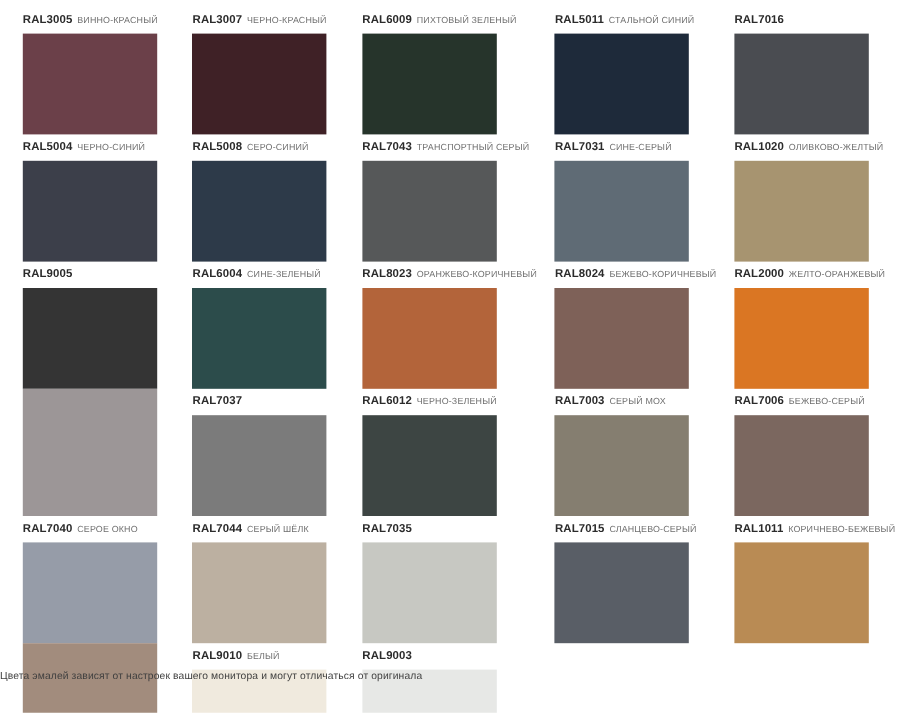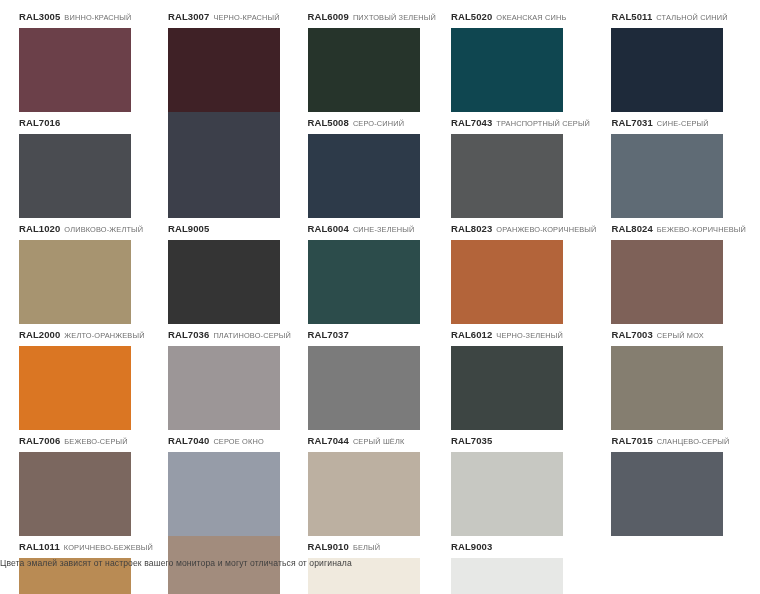--- a/index.html
+++ b/index.html
@@ -93,39 +93,36 @@
       </div>
       <div class="swatch-cell">
         <div class="swatch-label">
           <span class="ral-code">RAL6009</span>
           <span class="ral-name">пихтовый зеленый</span>
         </div>
         <div class="swatch-chip" style="background: rgb(38, 52, 43);"></div>
       </div>
       <div class="swatch-cell">
         <div class="swatch-label">
-          <span class="ral-code">RAL5020</span>
-          <span class="ral-name">океанская синь</span>
-        </div>
-        <div class="swatch-chip" style="background: rgb(15, 70, 80);"></div>
-      </div>
-      <div class="swatch-cell">
-        <div class="swatch-label">
           <span class="ral-code">RAL5011</span>
           <span class="ral-name">стальной синий</span>
         </div>
         <div class="swatch-chip" style="background: rgb(30, 42, 58);"></div>
       </div>
       <div class="swatch-cell">
         <div class="swatch-label">
           <span class="ral-code">RAL7016</span>
         </div>
         <div class="swatch-chip" style="background: rgb(74, 76, 81);"></div>
       </div>
       <div class="swatch-cell">
+        <div class="swatch-label">
+          <span class="ral-code">RAL5004</span>
+          <span class="ral-name">черно-синий</span>
+        </div>
         <div class="swatch-chip" style="background: rgb(60, 63, 74);"></div>
       </div>
       <div class="swatch-cell">
         <div class="swatch-label">
           <span class="ral-code">RAL5008</span>
           <span class="ral-name">серо-синий</span>
         </div>
         <div class="swatch-chip" style="background: rgb(45, 58, 73);"></div>
       </div>
       <div class="swatch-cell">
@@ -177,24 +174,20 @@
         <div class="swatch-chip" style="background: rgb(126, 97, 88);"></div>
       </div>
       <div class="swatch-cell">
         <div class="swatch-label">
           <span class="ral-code">RAL2000</span>
           <span class="ral-name">желто-оранжевый</span>
         </div>
         <div class="swatch-chip" style="background: rgb(218, 118, 35);"></div>
       </div>
       <div class="swatch-cell">
-        <div class="swatch-label">
-          <span class="ral-code">RAL7036</span>
-          <span class="ral-name">платиново-серый</span>
-        </div>
         <div class="swatch-chip" style="background: rgb(156, 150, 151);"></div>
       </div>
       <div class="swatch-cell">
         <div class="swatch-label">
           <span class="ral-code">RAL7037</span>
         </div>
         <div class="swatch-chip" style="background: rgb(123, 123, 123);"></div>
       </div>
       <div class="swatch-cell">
         <div class="swatch-label">

